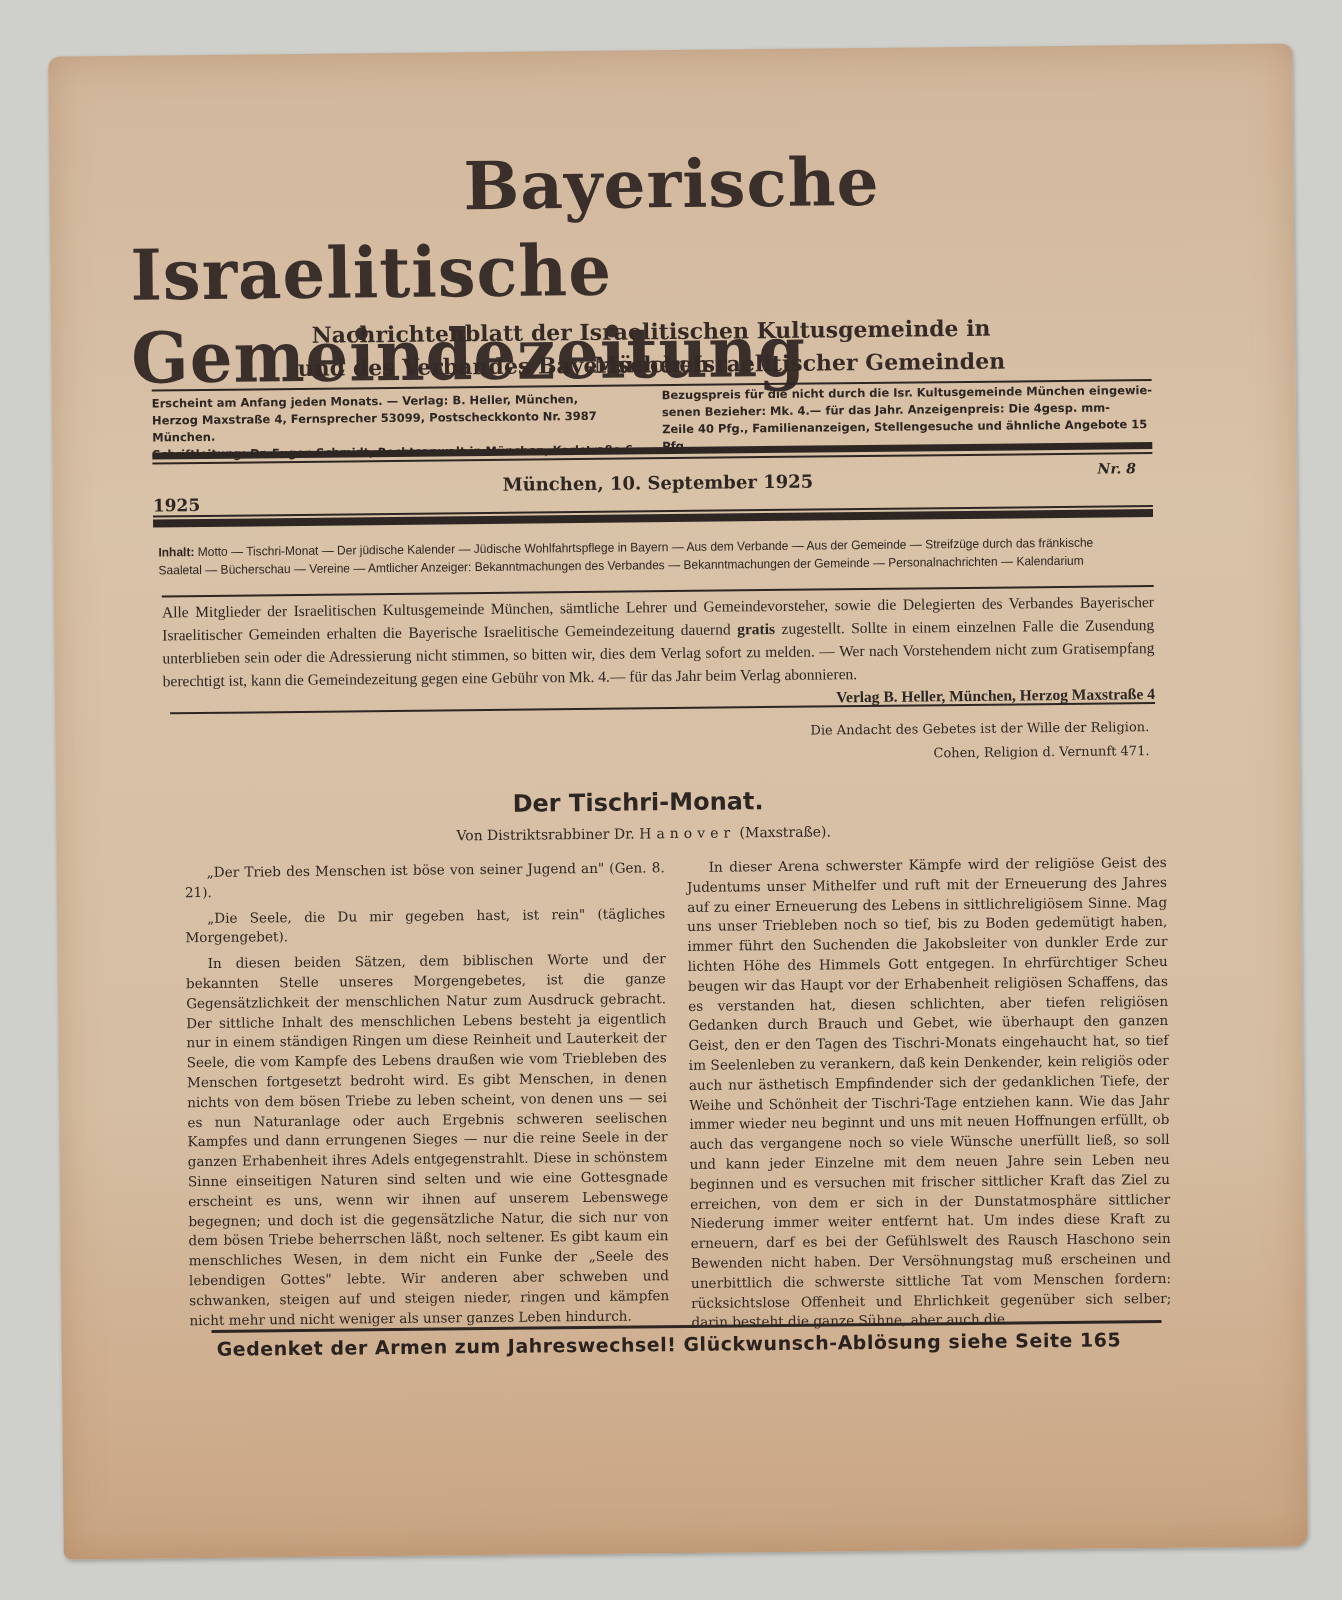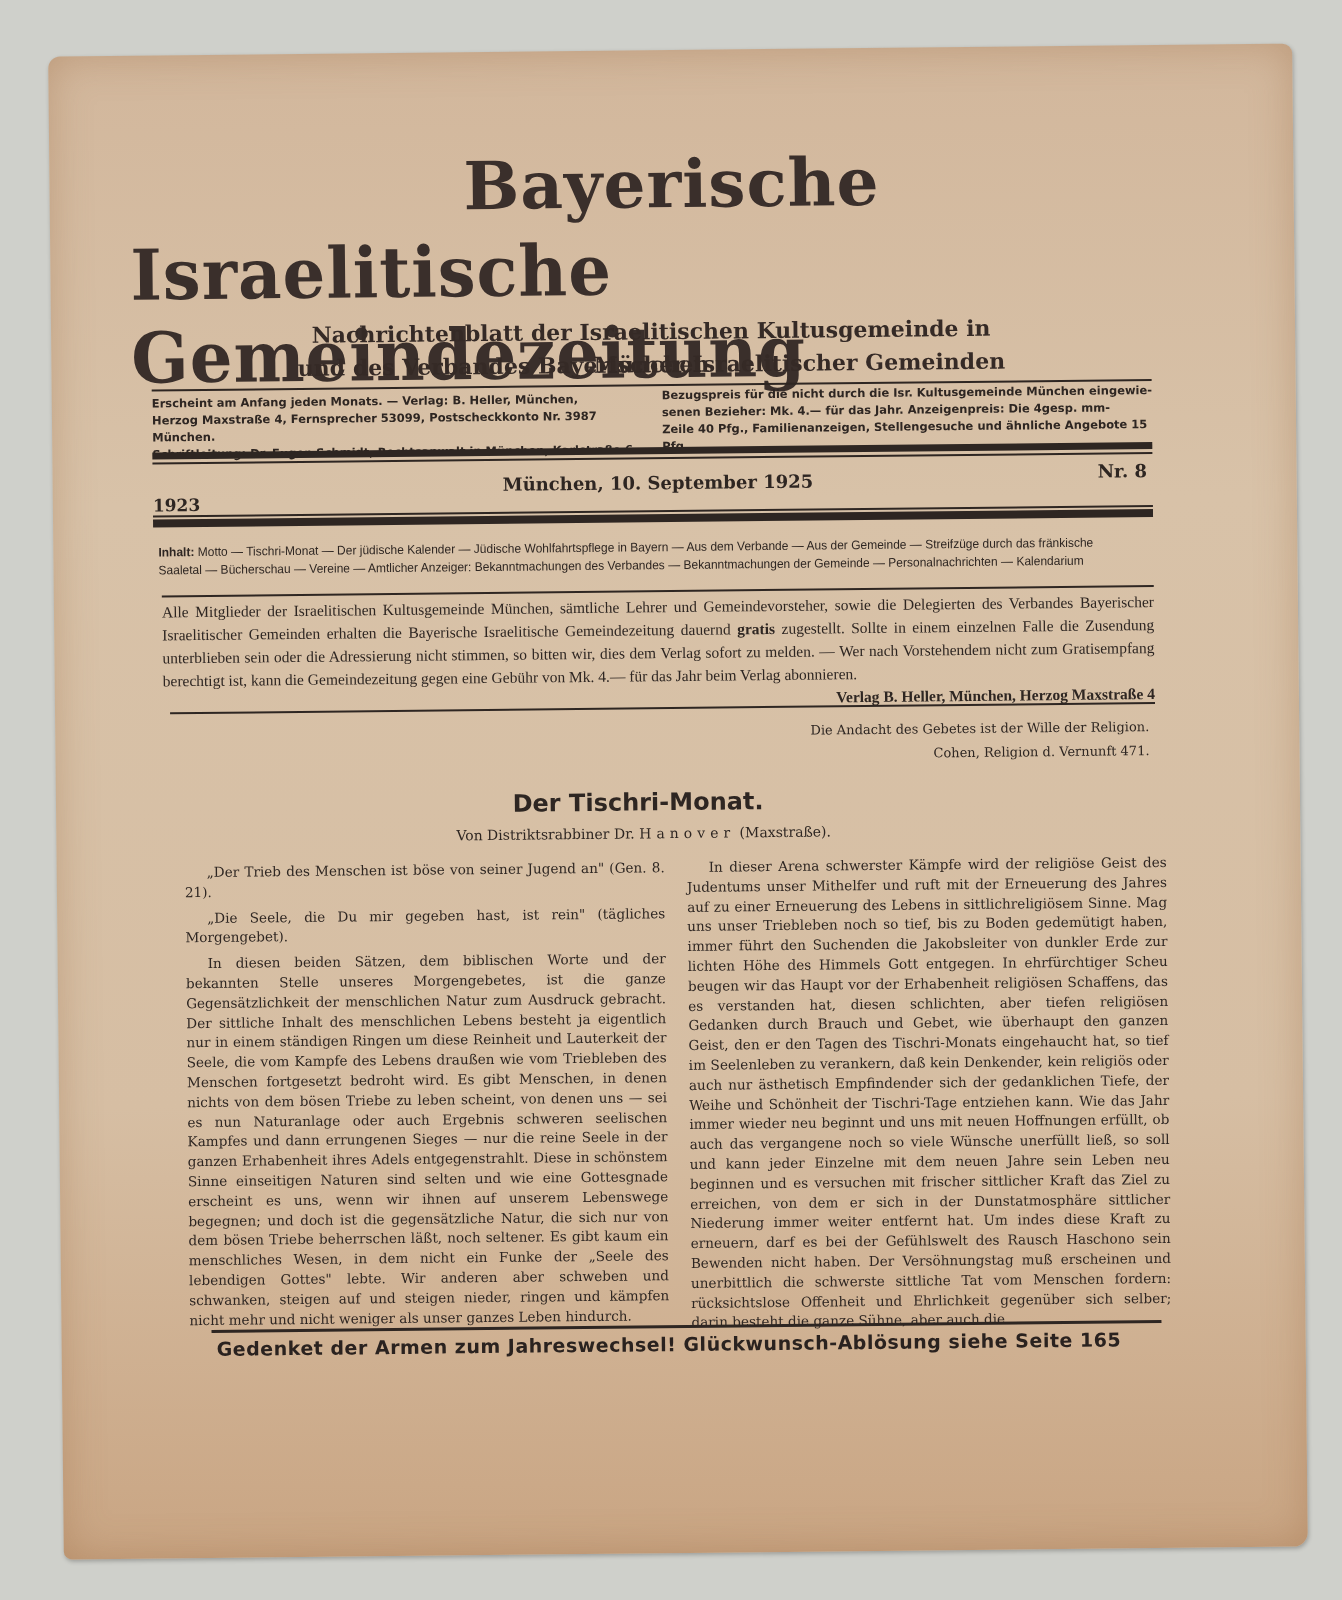--- a/index.html
+++ b/index.html
@@ -96,23 +96,23 @@
   </div>
   <div class="imprint" style="left:610px; top:337px; width:500px;">
     <div>Bezugspreis für die nicht durch die Isr. Kultusgemeinde München eingewie-</div>
     <div>senen Bezieher: Mk. 4.— für das Jahr. Anzeigenpreis: Die 4gesp. mm-</div>
     <div>Zeile 40 Pfg., Familienanzeigen, Stellengesuche und ähnliche Angebote 15 Pfg.</div>
   </div>
 
   <div class="rule" style="left:100px; top:397px; width:1000px; height:7px;"></div>
   <div class="rule" style="left:100px; top:407px; width:1000px; height:2px;"></div>
 
-  <div class="dateline" style="left:100px; top:440px; font-size:17px;">1923</div>
+  <div class="dateline" style="left:100px; top:440px; font-size:17px;">1925</div>
   <div class="dateline" style="left:450px; top:422px; font-size:18px;">München, 10. September 1925</div>
-  <div class="dateline" style="left:1045px; top:415px; font-size:18px;">Nr. 8</div>
+  <div class="dateline" style="left:1045px; top:415px; font-size:14px;font-style:italic;">Nr. 8</div>
 
   <div class="rule" style="left:100px; top:460px; width:1000px; height:2px;"></div>
   <div class="rule" style="left:100px; top:464px; width:1000px; height:8px;"></div>
 
   <div class="toc">
     <b>Inhalt:</b>
     <span>Motto — Tischri-Monat — Der jüdische Kalender — Jüdische Wohlfahrtspflege in Bayern — Aus dem Verbande — Aus der Gemeinde — Streifzüge durch das fränkische Saaletal — Bücherschau — Vereine — Amtlicher Anzeiger: Bekanntmachungen des Verbandes — Bekanntmachungen der Gemeinde — Personalnachrichten — Kalendarium</span>
   </div>
 
   <div class="rule" style="left:108px; top:540px; width:992px; height:2px;"></div>

